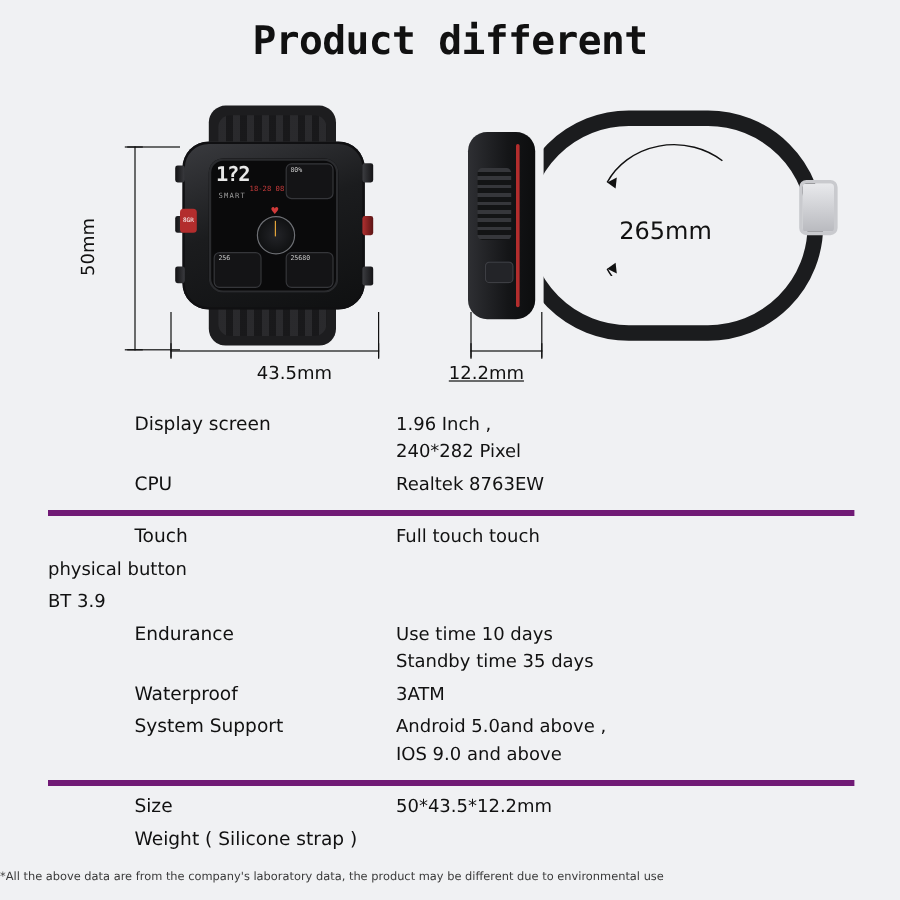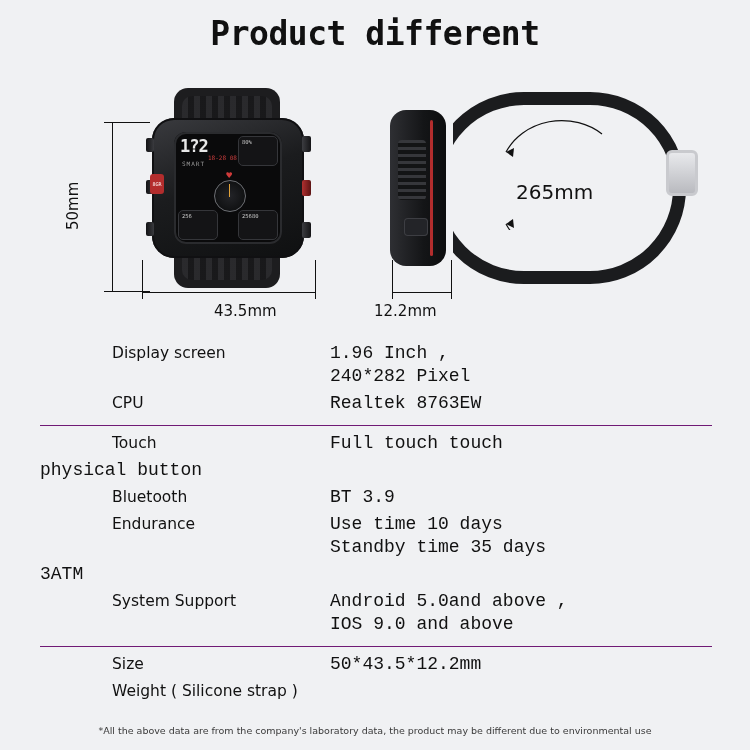--- a/index.html
+++ b/index.html
@@ -264,50 +264,49 @@
 
   
   .specs {
     position: absolute;
     top: 336px;
     left: 40px;
     width: 672px;
   }
   .spec-group {
     padding: 4px 0 8px 0;
-    border-bottom: 1px solid #701a75;
+    border-bottom: 5px solid #701a75;
   }
   .spec-group.last { border-bottom: none; }
   .spec-row {
     display: flex;
     align-items: flex-start;
     padding: 2px 0;
   }
   .spec-key {
     width: 290px;
     padding-left: 72px;
     box-sizing: border-box;
     font-size: 15.5px;
     color: #111;
     line-height: 23px;
   }
   .spec-val {
     flex: 1;
-    font-size: 18px;
+    font-size: 15px;
     color: #111;
     line-height: 23px;
     white-space: pre-line;
-    font-family: Liberation Mono, monospace;
   }
   .footnote {
     position: absolute;
     bottom: 14px;
     left: 0;
     width: 750px;
-    text-align: center;
+    text-align: left;
     font-size: 9.5px;
     color: #3a3a3a;
   }
 </style>
 </head>
 <body>
 
 <div class="page">
 
   <div class="title">Product different</div>
@@ -374,21 +373,21 @@
         <polygon points="14,106 21,101 22,110" fill="#111"></polygon>
       </svg>
       <div class="lbl-265">265mm</div>
     </div>
 
     <div class="dim-line dim-h" style="left:376px; top:212px; width:60px;"></div>
     <div class="tick" style="left:376px; top:206px; width:1px; height:13px;"></div>
     <div class="tick" style="left:435px; top:206px; width:1px; height:13px;"></div>
     <div class="dim-line dim-v" style="left:376px; top:180px; height:38px;"></div>
     <div class="dim-line dim-v" style="left:435px; top:180px; height:38px;"></div>
-    <div class="dim-label" style="left:358px; top:222px;">12.2mm</div>
+    <div class="dim-label" style="left:358px; top:222px;text-decoration:underline;">12.2mm</div>
   </div>
 
   <div class="specs">
 
     <div class="spec-group">
       <div class="spec-row">
         <div class="spec-key">Display screen</div>
         <div class="spec-val">1.96 Inch ,
 240*282 Pixel</div>
       </div>
@@ -400,29 +399,29 @@
 
     <div class="spec-group">
       <div class="spec-row">
         <div class="spec-key">Touch</div>
         <div class="spec-val">Full touch touch</div>
       </div>
       <div class="spec-row">
         <div class="spec-val">physical button</div>
       </div>
       <div class="spec-row">
-        <div class="spec-key">Bluetooth</div>
         <div class="spec-val">BT 3.9</div>
       </div>
       <div class="spec-row">
         <div class="spec-key">Endurance</div>
         <div class="spec-val">Use time 10 days
 Standby time 35 days</div>
       </div>
       <div class="spec-row">
+        <div class="spec-key">Waterproof</div>
         <div class="spec-val">3ATM</div>
       </div>
       <div class="spec-row">
         <div class="spec-key">System Support</div>
         <div class="spec-val">Android 5.0and above ,
 IOS 9.0 and above</div>
       </div>
     </div>
 
     <div class="spec-group last">

